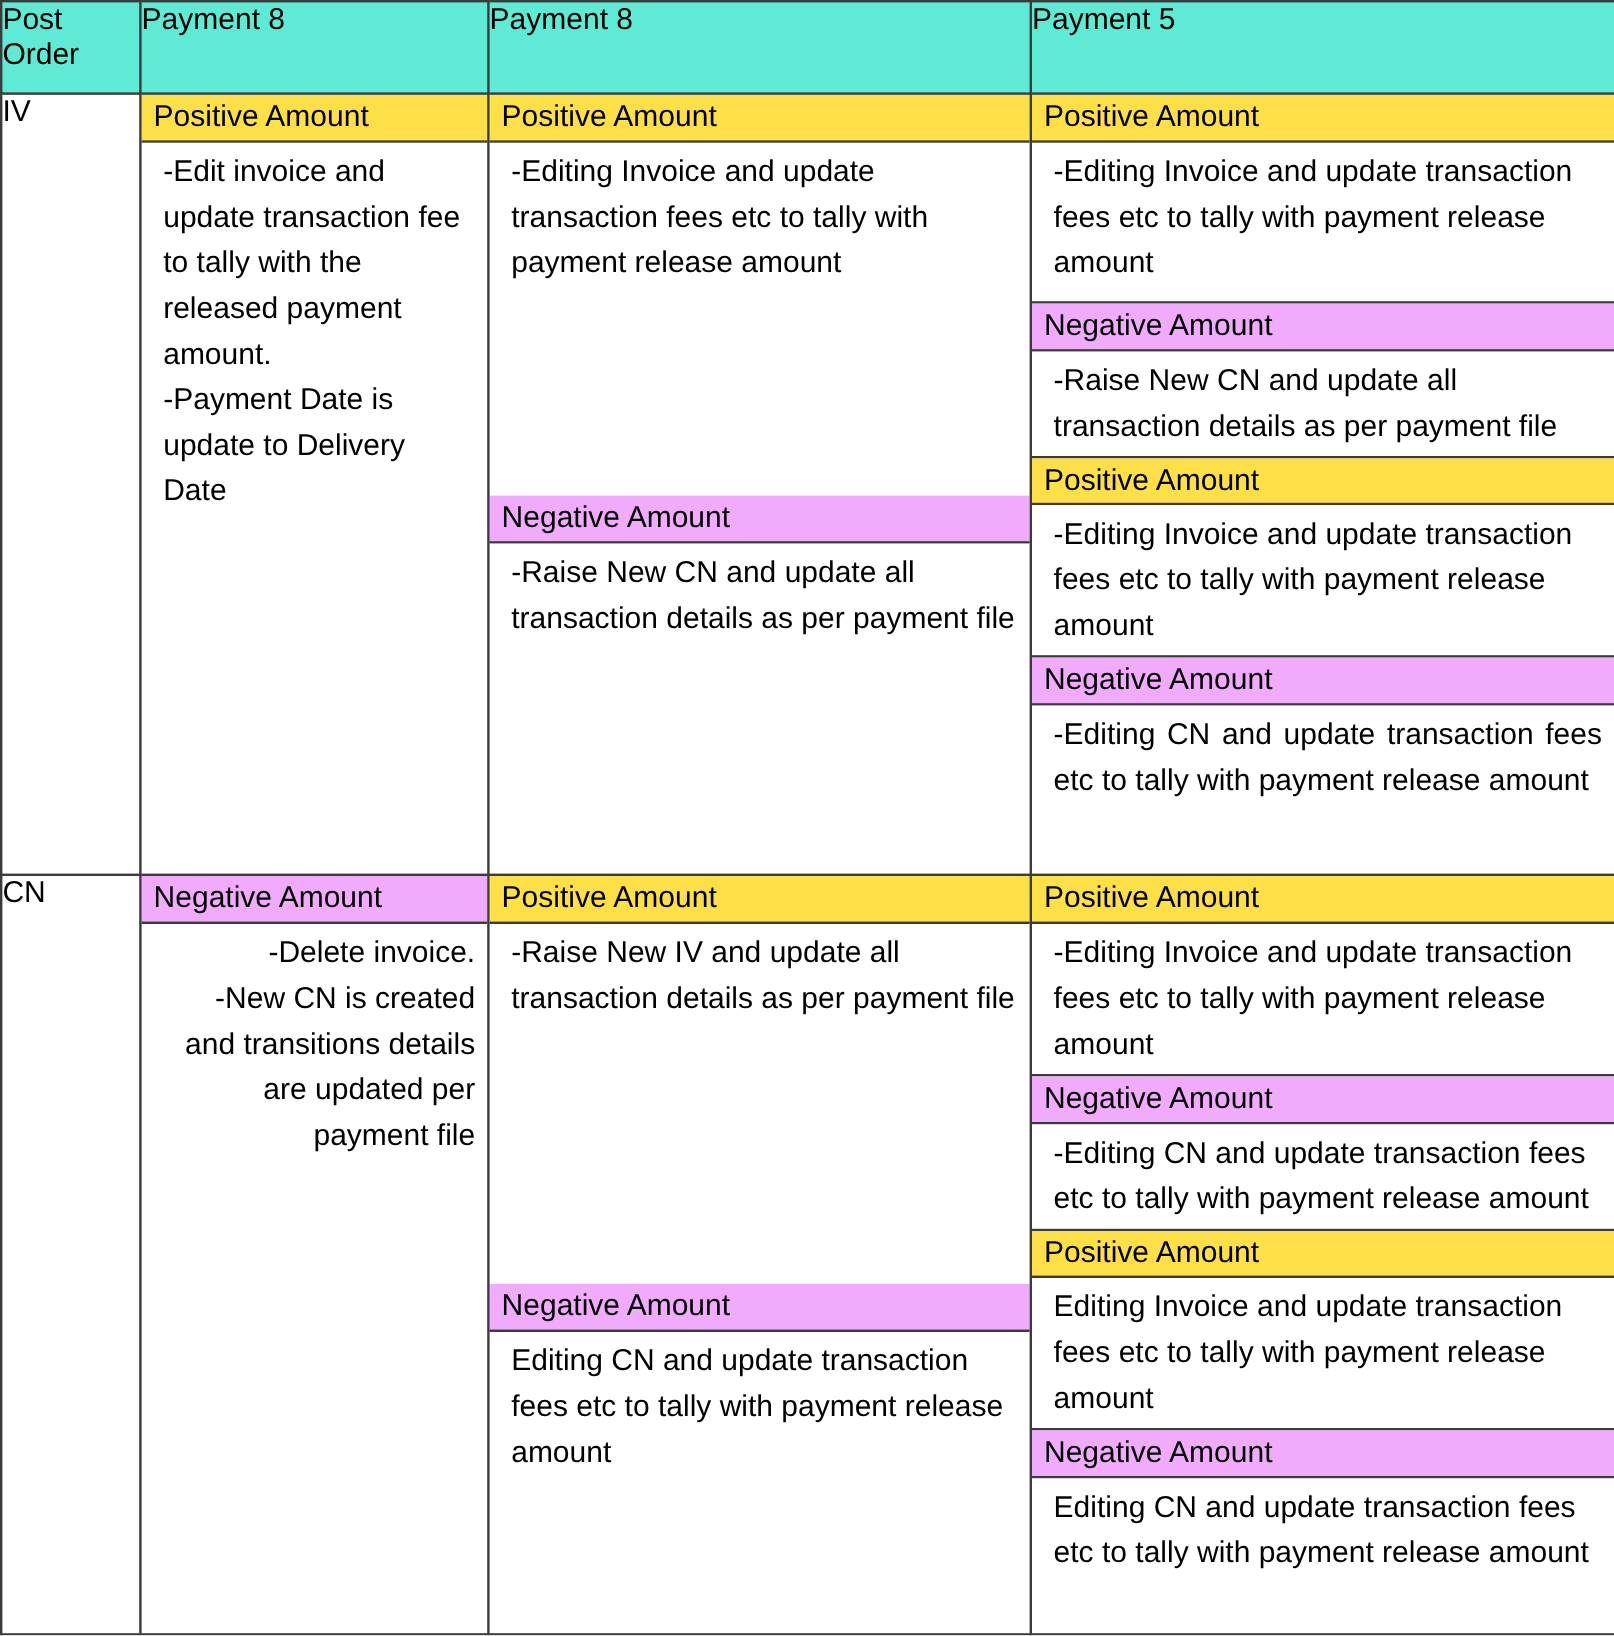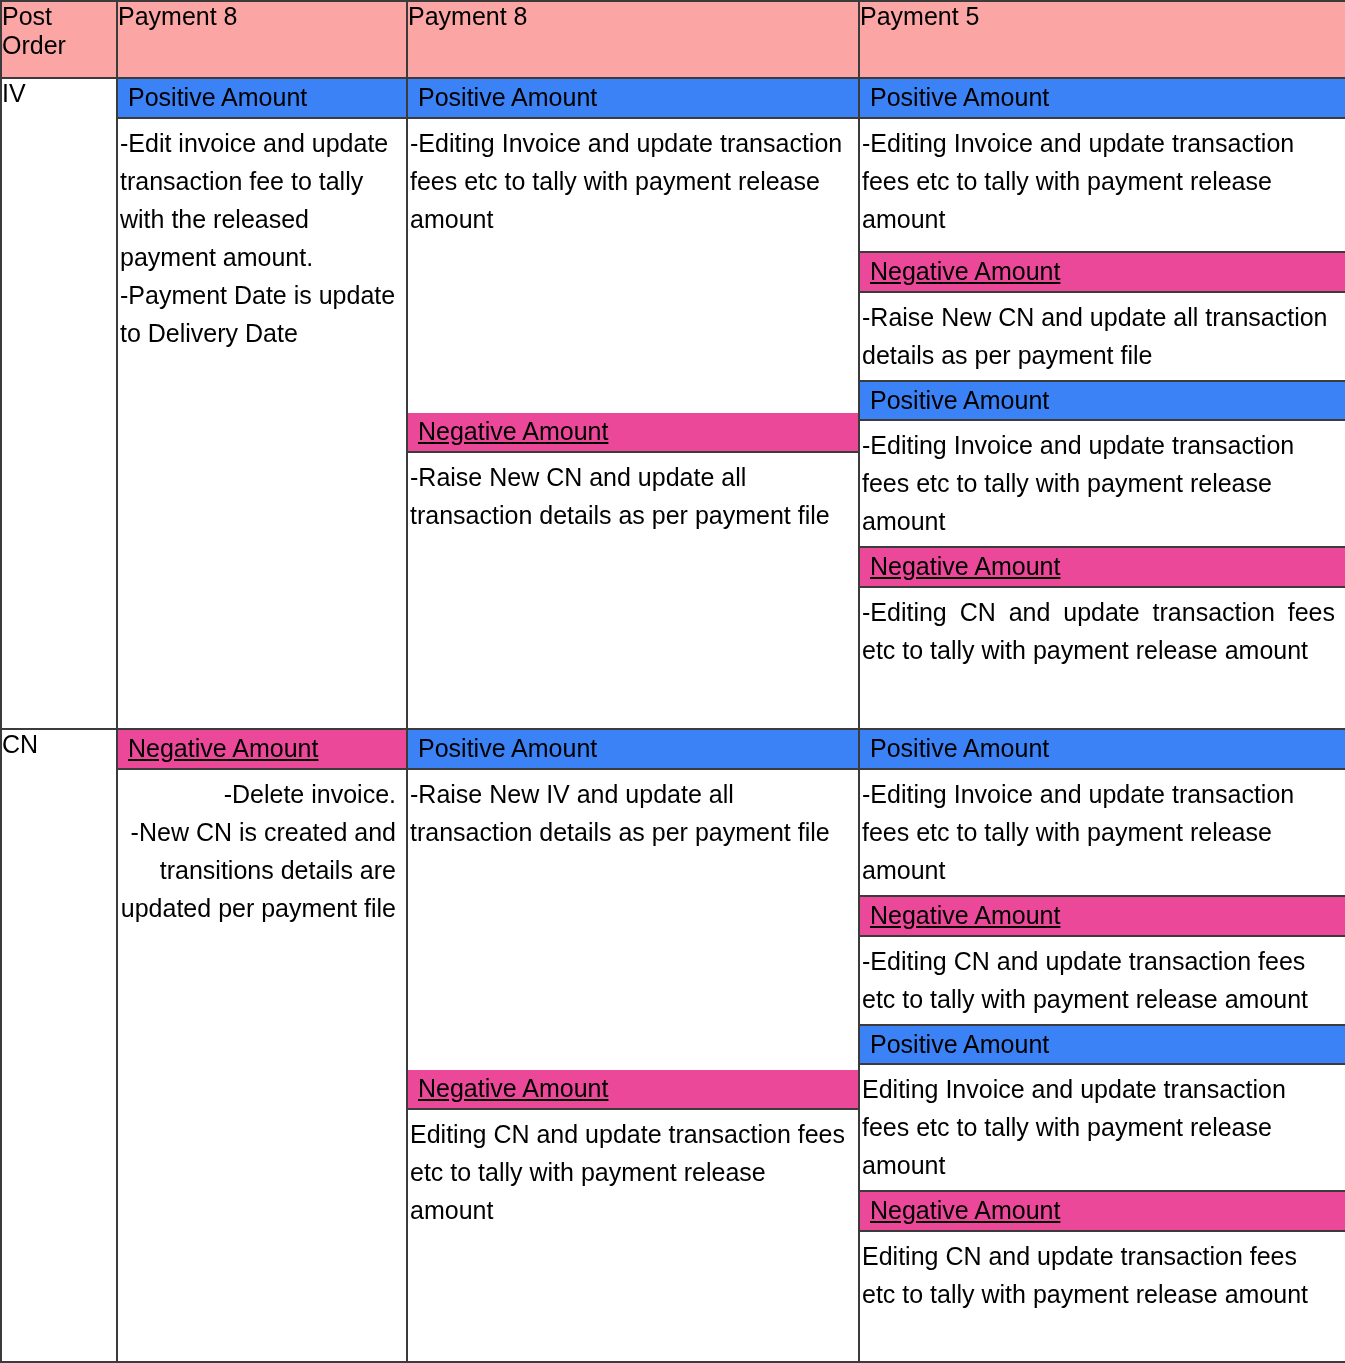--- a/index.html
+++ b/index.html
@@ -34,21 +34,21 @@
   }
 
   
   col.c-post  { width: 116px; }
   col.c-pay1  { width: 290px; }
   col.c-pay2  { width: 452px; }
   col.c-pay3  { width: 487px; }
 
   
   .hdr-cell {
-    background: #fca5a5;
+    background: #5eead4;
     font-size: 25px;
     line-height: 1.17;
     padding: 5px 4px 5px 9px;
     vertical-align: top;
     height: 77px;
     box-sizing: border-box;
   }
   .hdr-post {
     padding-left: 10px;
   }
@@ -72,27 +72,27 @@
     box-sizing: border-box;
     display: block;
     width: 100%;
   }
   .band {
     font-size: 25px;
     line-height: 1.15;
     padding: 4px 6px 5px 10px;
     border-bottom: 2px solid #3b3b3b;
   }
-  .band.pos { background: #3b82f6; }
-  .band.neg { background: #ec4899; text-decoration: underline; }
+  .band.pos { background: #fde047; }
+  .band.neg { background: #f0abfc; }
 
   .body-text {
     font-size: 25px;
     line-height: 1.52;
-    padding: 5px 10px 6px 2px;
+    padding: 5px 10px 6px 18px;
     background: #ffffff;
   }
   .body-text.divider { border-bottom: 2px solid #3b3b3b; }
   .body-text.justify-all { text-align: justify; text-align-last: left; }
 
   
   .c3 .band { margin-right: 5px; }
 </style>
 </head>
 <body>

